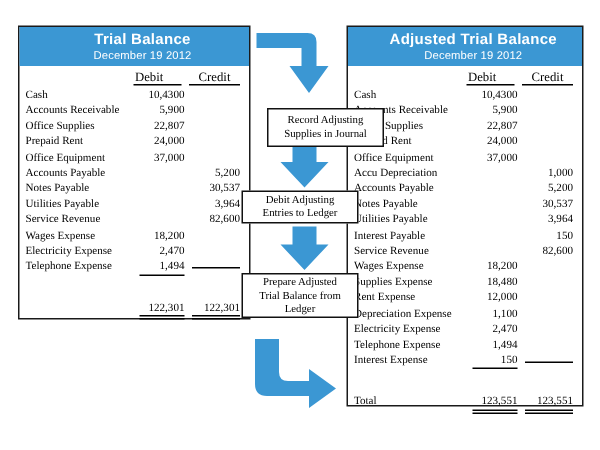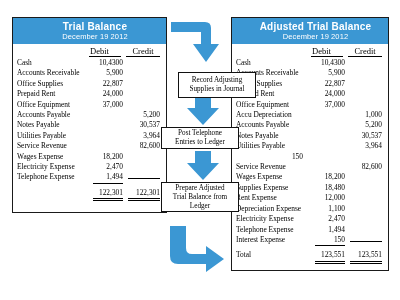--- a/index.html
+++ b/index.html
@@ -84,21 +84,21 @@
   .row .dr { width: 30px; margin-right: 5px; }
   .row .cr { width: 32px; }
 
   .row.ul-dr .dr { border-bottom: 1px solid #000; }
   .row.ul-cr .cr { border-bottom: 1px solid #000; }
 
   .row.total .dr,
   .row.total .cr {
     border-bottom: 3px double #000;
   }
-  .row.total { margin-top: 4px; }
+  .row.total { margin-top: 16px; }
 
   
   .fbox {
     position: absolute;
     border: 1px solid #111;
     background: #ffffff;
     box-sizing: border-box;
     text-align: center;
     font-size: 7.2px;
     line-height: 9px;
@@ -252,20 +252,21 @@
           <span class="nm">Notes Payable</span>
           <span class="dr"></span>
           <span class="cr">30,537</span>
         </div>
         <div class="row">
           <span class="nm">Utilities Payable</span>
           <span class="dr"></span>
           <span class="cr">3,964</span>
         </div>
         <div class="row">
+          <span class="nm">Interest Payable</span>
           <span class="dr"></span>
           <span class="cr">150</span>
         </div>
         <div class="row">
           <span class="nm">Service Revenue</span>
           <span class="dr"></span>
           <span class="cr">82,600</span>
         </div>
         <div class="row">
           <span class="nm">Wages Expense</span>
@@ -323,21 +324,21 @@
 
   <div class="fbox" id="box-record">
     <div>
       <span>Record Adjusting</span><br>
       <span>Supplies in Journal</span>
     </div>
   </div>
 
   <div class="fbox" id="box-post">
     <div>
-      <span>Post Telephone</span><br>
+      <span>Debit Adjusting</span><br>
       <span>Entries to Ledger</span>
     </div>
   </div>
 
   <div class="fbox" id="box-prepare">
     <div>
       <span>Prepare Adjusted</span><br>
       <span>Trial Balance from</span><br>
       <span>Ledger</span>
     </div>

